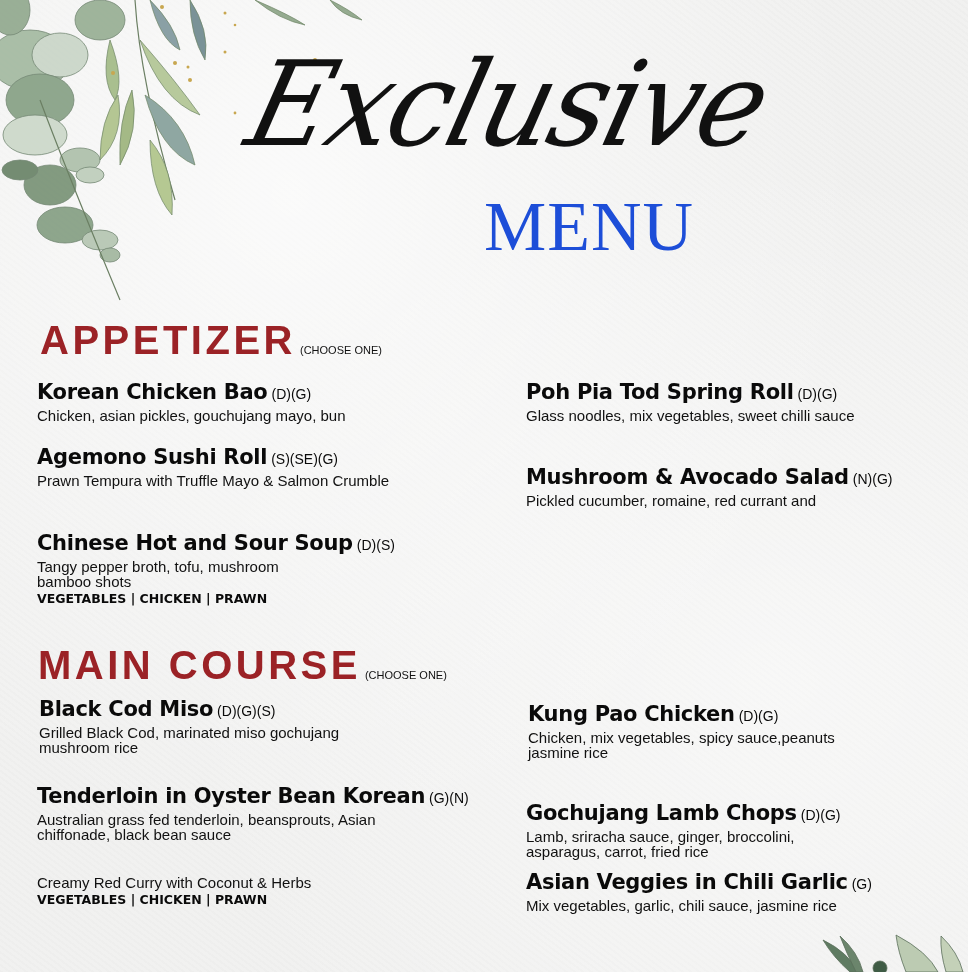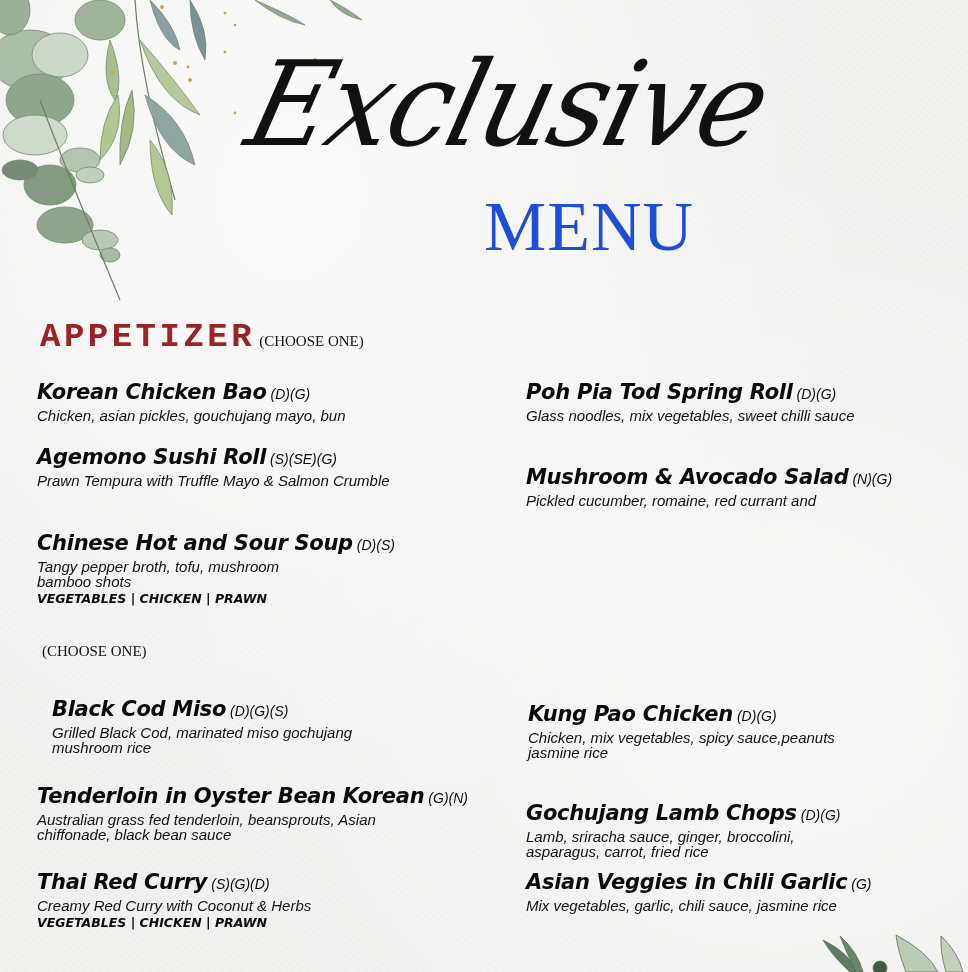--- a/index.html
+++ b/index.html
@@ -26,29 +26,29 @@
     line-height: 1;
   }
   .title-menu {
     position: absolute; left: 484px; top: 192px;
     font-family: "Liberation Serif", "DejaVu Serif", serif;
     font-size: 70px; letter-spacing: 1px; color: #1d4ed8; line-height: 1;
   }
 
   .section-head { position: absolute; display: flex; align-items: baseline; }
   .section-title {
-    font-family: Liberation Mono, monospace; font-weight: 700;
-    font-size: 34px; letter-spacing: 3.5px; color: #9b2226;
+    font-family: Liberation Sans, sans-serif; font-weight: 700;
+    font-size: 40px; letter-spacing: 3.5px; color: #9b2226;
   }
   .section-note {
-    font-family: Liberation Serif, serif; font-size: 15px;
+    font-family: Liberation Sans, sans-serif; font-size: 11px;
     color: #111; margin-left: 4px;
   }
 
-  .item { position: absolute; font-style: italic; }
+  .item { position: absolute; }
   .item-name {
     font-family: "DejaVu Sans", sans-serif; font-weight: 700;
     font-size: 21px; letter-spacing: -0.3px; color: #0a0a0a; white-space: nowrap;
     line-height: 1.1;
   }
   .item-tags {
     font-family: "Liberation Sans", sans-serif; font-weight: 400;
     font-size: 14px; letter-spacing: 0; margin-left: 4px;
   }
   .item-desc {
@@ -152,41 +152,41 @@
 </div>
 
 <div class="item" style="left:526px; top:440px;margin-top:26px;">
   <div class="item-name"><span>Mushroom &amp; Avocado Salad</span><span class="item-tags">(N)(G)</span></div>
   <div class="item-desc">
     <div>Pickled cucumber, romaine, red currant and</div>
   </div>
 </div>
 
 <div class="section-head" style="left:38px; top:643px;">
+  <span class="section-title">MAIN COURSE</span>
   <span class="section-note">(CHOOSE ONE)</span>
 </div>
 
-<div class="item" style="left:52px; top:698px;">
+<div class="item" style="left:39px; top:698px;">
   <div class="item-name"><span>Black Cod Miso</span><span class="item-tags">(D)(G)(S)</span></div>
   <div class="item-desc">
     <div>Grilled Black Cod, marinated miso gochujang</div>
     <div>mushroom rice</div>
   </div>
 </div>
 
 <div class="item" style="left:37px; top:785px;">
   <div class="item-name"><span>Tenderloin in Oyster Bean Korean</span><span class="item-tags">(G)(N)</span></div>
   <div class="item-desc">
     <div>Australian grass fed tenderloin, beansprouts, Asian</div>
     <div>chiffonade, black bean sauce</div>
   </div>
 </div>
 
 <div class="item" style="left:37px; top:871px;">
-  <div class="item-name"><span>Thai Red Curry</span><span class="item-tags">(S)(G)(D)</span></div>
   <div class="item-desc">Creamy Red Curry with Coconut &amp; Herbs</div>
   <div class="item-options">VEGETABLES | CHICKEN | PRAWN</div>
 </div>
 
 <div class="item" style="left:528px; top:703px;">
   <div class="item-name"><span>Kung Pao Chicken</span><span class="item-tags">(D)(G)</span></div>
   <div class="item-desc">
     <div>Chicken, mix vegetables, spicy sauce,peanuts</div>
     <div>jasmine rice</div>
   </div>

